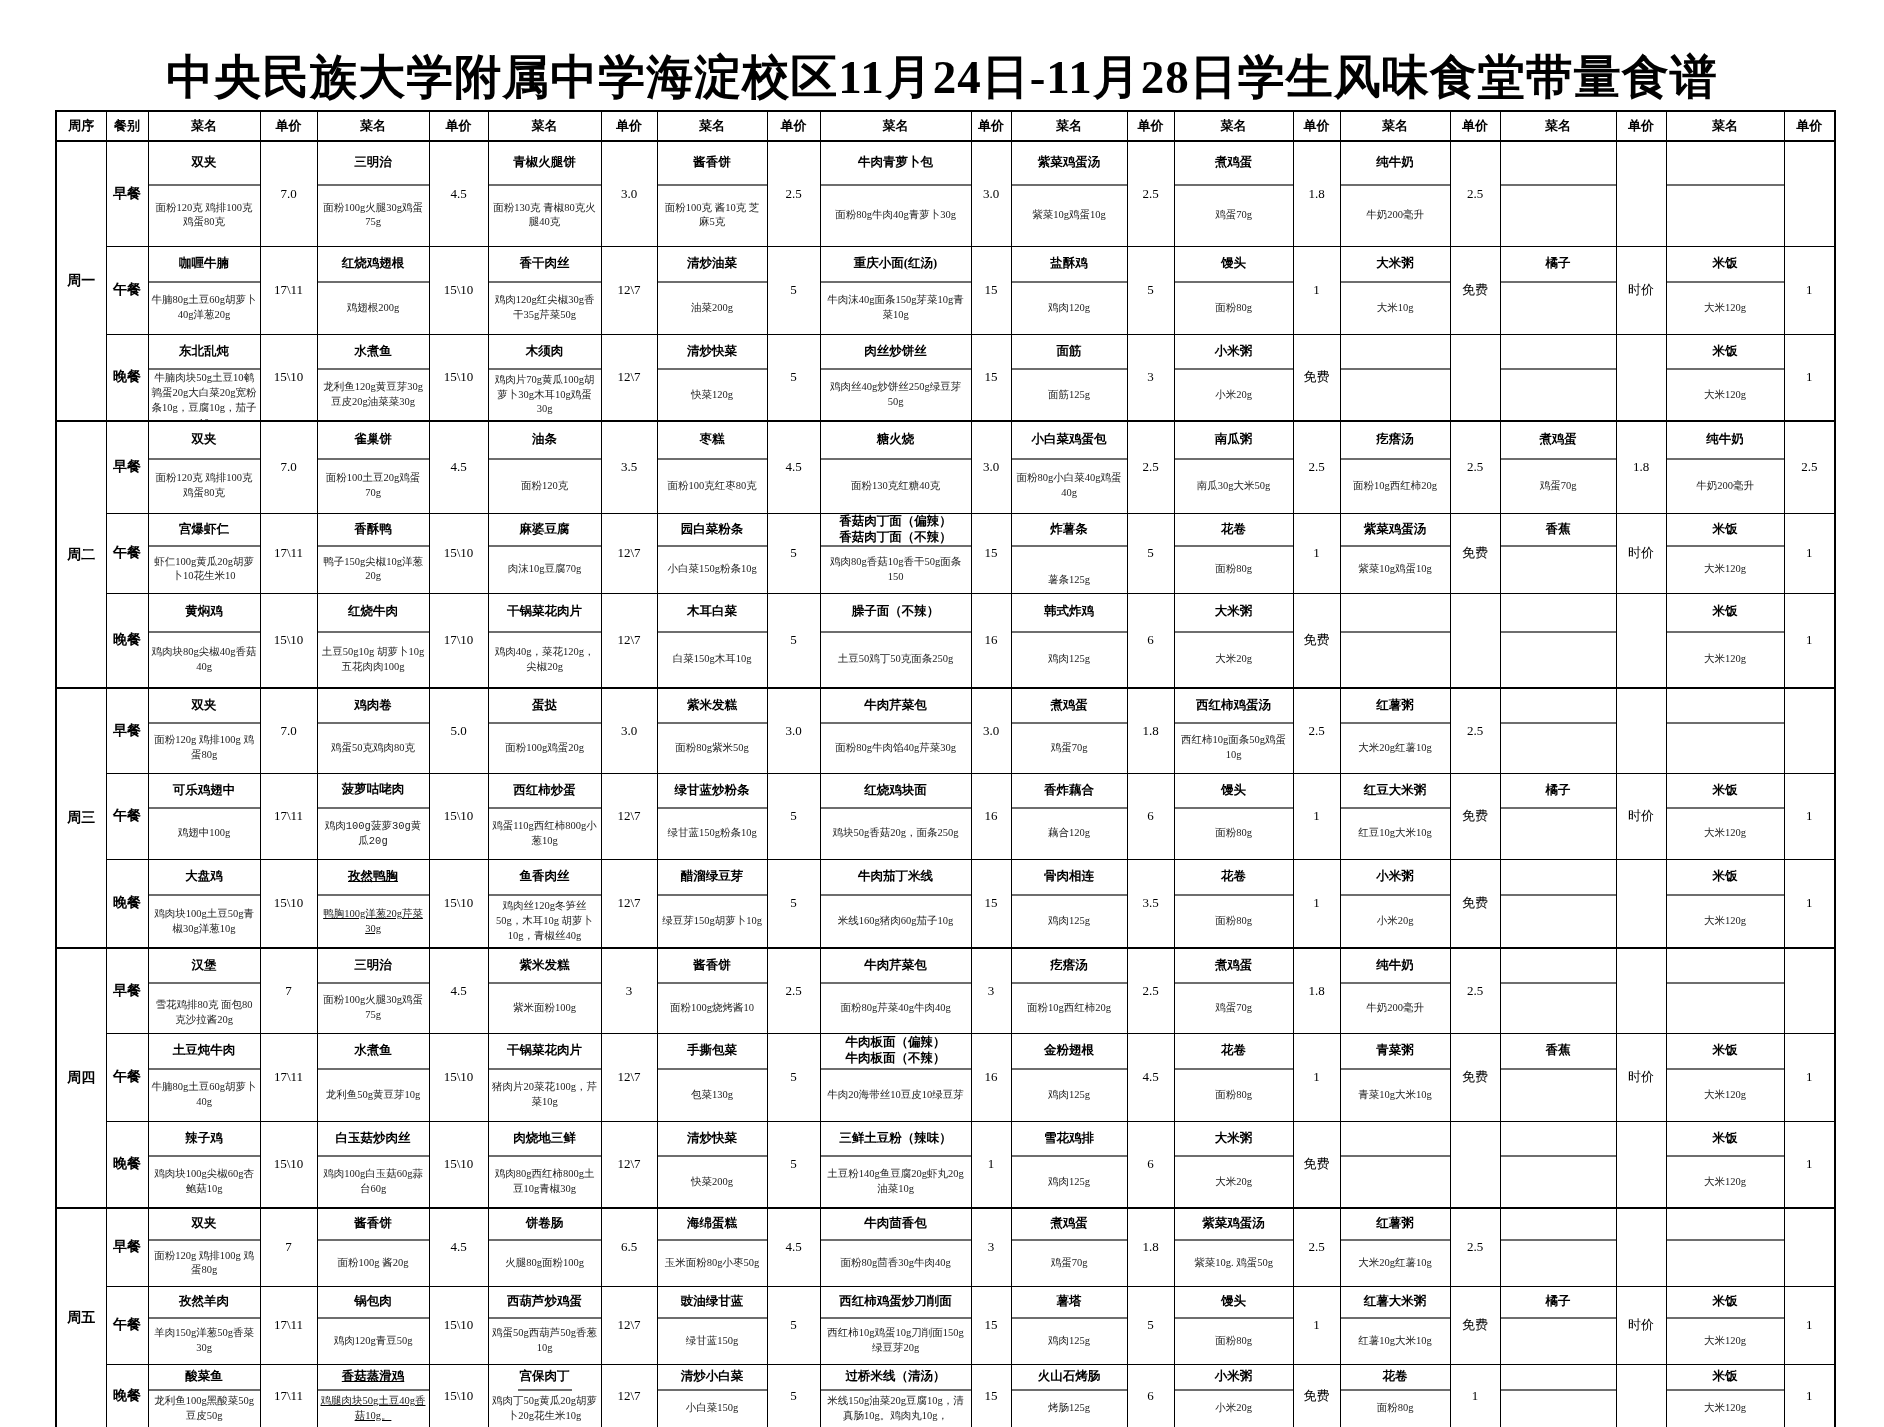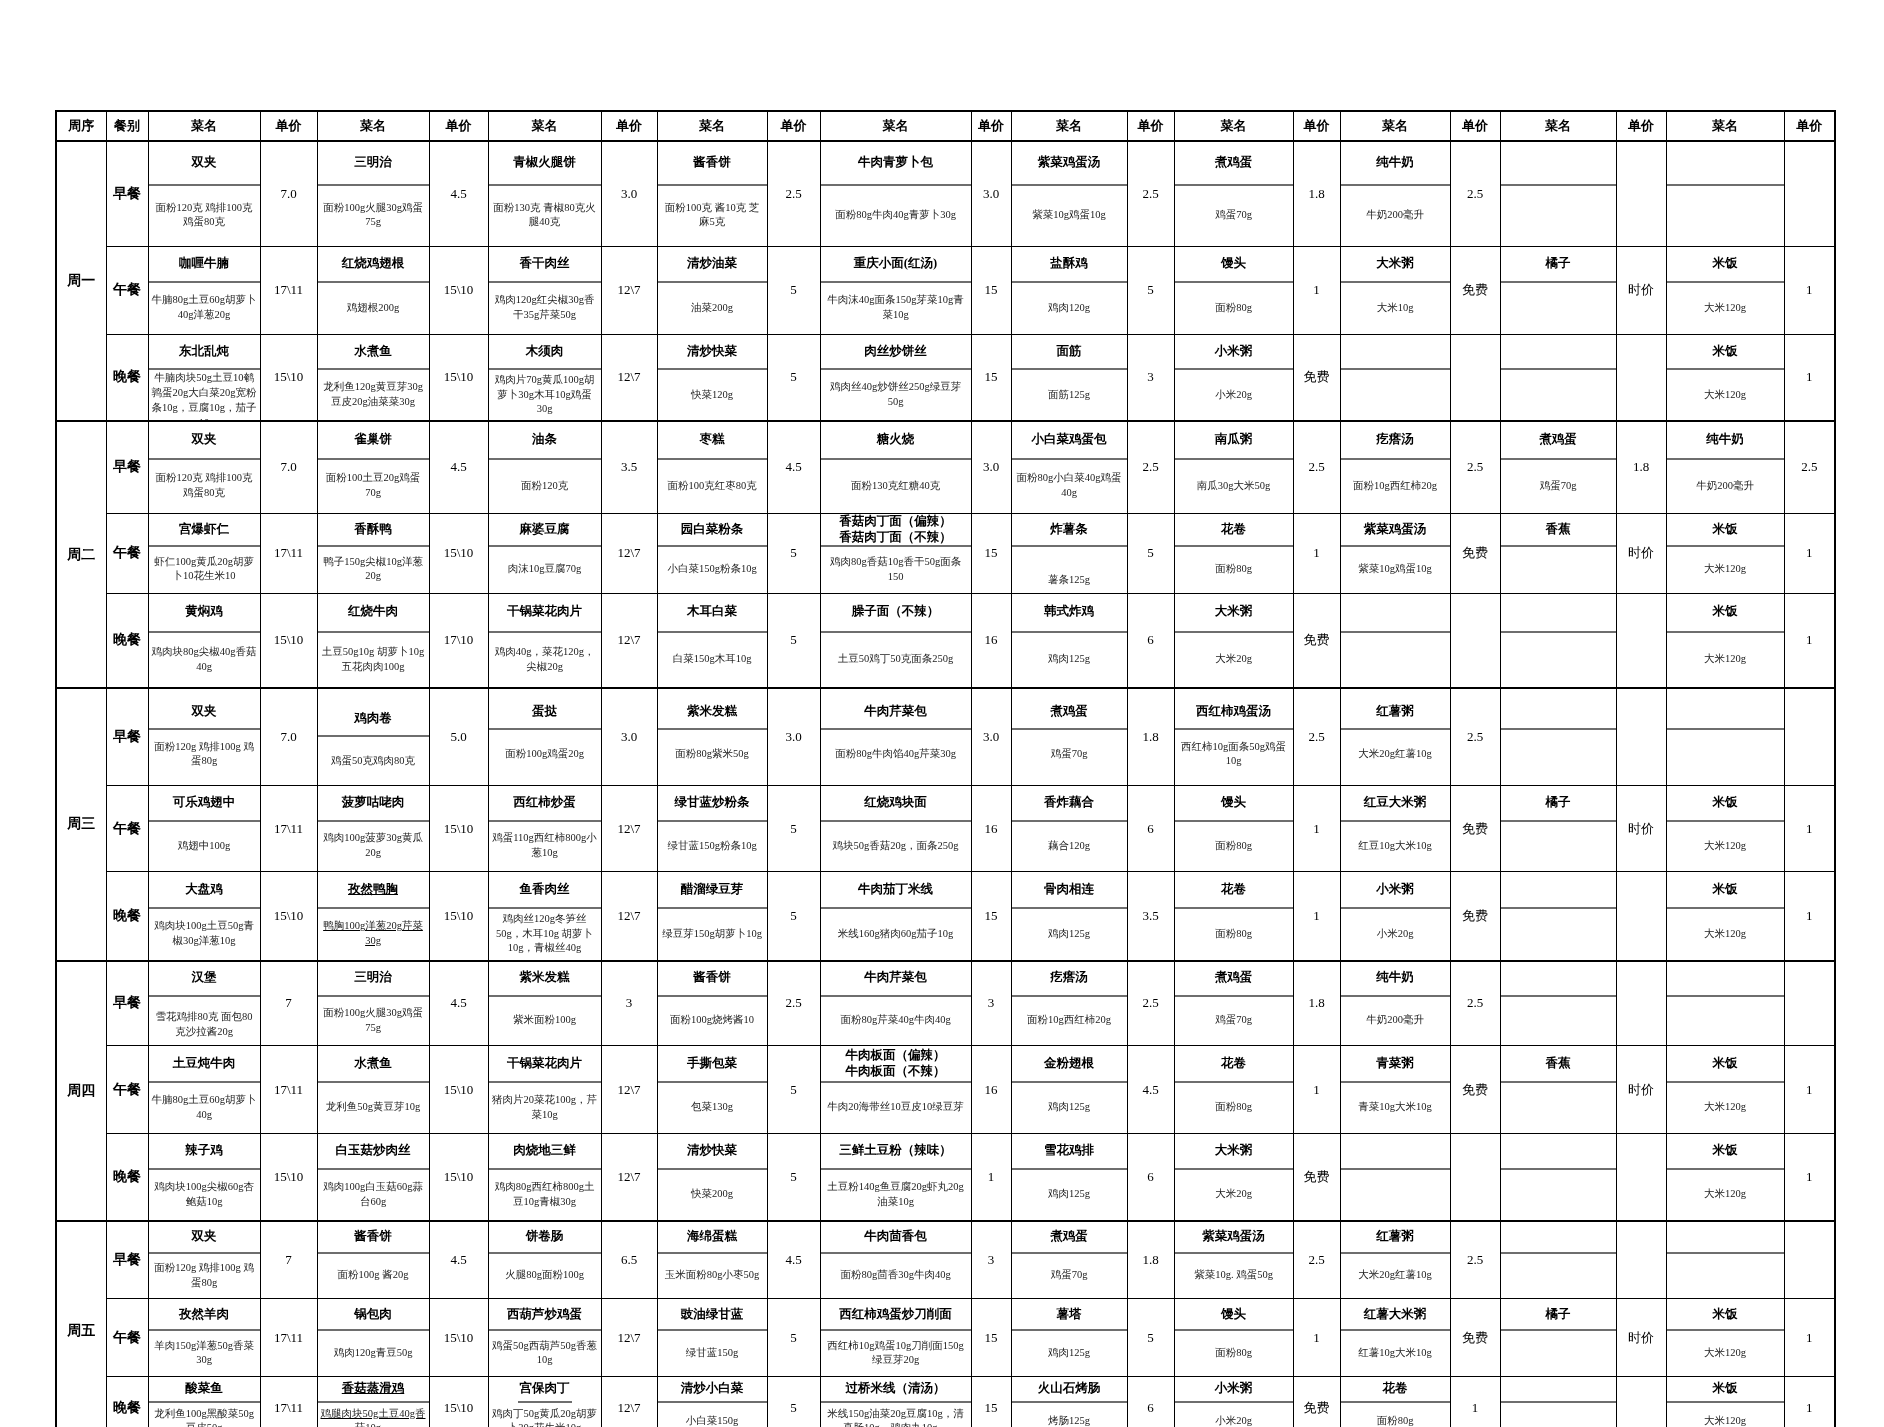--- a/index.html
+++ b/index.html
@@ -19,20 +19,21 @@
              font-size:12.5px;font-weight:bold;border-bottom:2px solid #6e6e6e;
              white-space:pre-line;line-height:1.25;padding:0 2px;box-sizing:border-box;}
   .dish-ing{flex:1 1 auto;display:flex;align-items:center;justify-content:center;text-align:center;
             font-size:10.5px;color:#1c1c1c;line-height:1.4;padding:1px 3px;box-sizing:border-box;}
   td.price-cell{text-align:center;font-size:13px;}
 </style>
 </head>
 <body>
 
 <div class="page">
+  <div class="title">中央民族大学附属中学海淀校区11月24日-11月28日学生风味食堂带量食谱</div>
   <table class="menu">
     <colgroup id="cols">
         <col style="width: 50px;">
         <col style="width: 42px;">
         <col style="width: 112px;">
         <col style="width: 57px;">
         <col style="width: 112px;">
         <col style="width: 59px;">
         <col style="width: 113px;">
         <col style="width: 56px;">
@@ -521,21 +522,21 @@
           <td class="day-cell" rowspan="3">周三</td>
           <td class="meal-cell">早餐</td>
           <td class="dish-cell">
             <div class="dish-inner" style="height: 83px;">
               <div class="dish-name">双夹</div>
               <div class="dish-ing">面粉120g 鸡排100g 鸡蛋80g</div>
             </div>
           </td>
           <td class="price-cell">7.0</td>
           <td class="dish-cell">
-            <div class="dish-inner" style="height: 83px; margin-top: 13px;">
+            <div class="dish-inner" style="height: 83px;">
               <div class="dish-name">鸡肉卷</div>
               <div class="dish-ing">鸡蛋50克鸡肉80克</div>
             </div>
           </td>
           <td class="price-cell">5.0</td>
           <td class="dish-cell">
             <div class="dish-inner" style="height: 83px;">
               <div class="dish-name">蛋挞</div>
               <div class="dish-ing">面粉100g鸡蛋20g</div>
             </div>
@@ -594,21 +595,21 @@
         <tr style="height: 86px;">
           <td class="meal-cell">午餐</td>
           <td class="dish-cell">
             <div class="dish-inner" style="height: 84px;">
               <div class="dish-name">可乐鸡翅中</div>
               <div class="dish-ing">鸡翅中100g</div>
             </div>
           </td>
           <td class="price-cell">17\11</td>
           <td class="dish-cell">
-            <div class="dish-inner" style="height: 84px;">
+            <div class="dish-inner" style="height: 84px; font-family: Liberation Mono, monospace;">
               <div class="dish-name">菠萝咕咾肉</div>
               <div class="dish-ing">鸡肉100g菠萝30g黄瓜20g</div>
             </div>
           </td>
           <td class="price-cell">15\10</td>
           <td class="dish-cell">
             <div class="dish-inner" style="height: 84px;">
               <div class="dish-name">西红柿炒蛋</div>
               <div class="dish-ing">鸡蛋110g西红柿800g小葱10g</div>
             </div>

